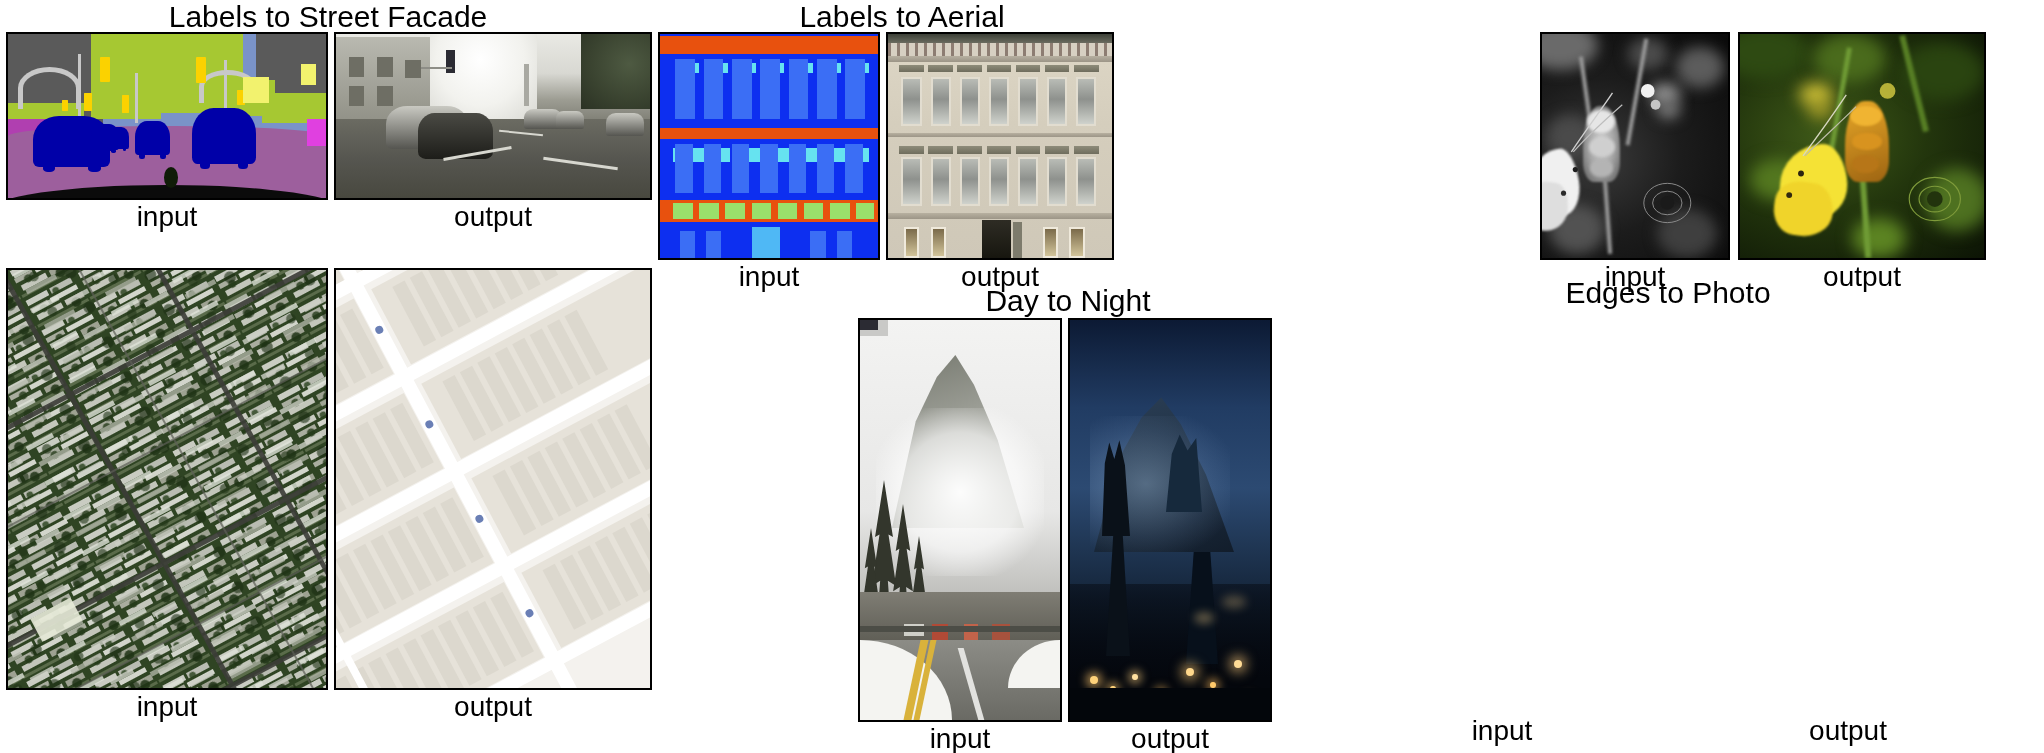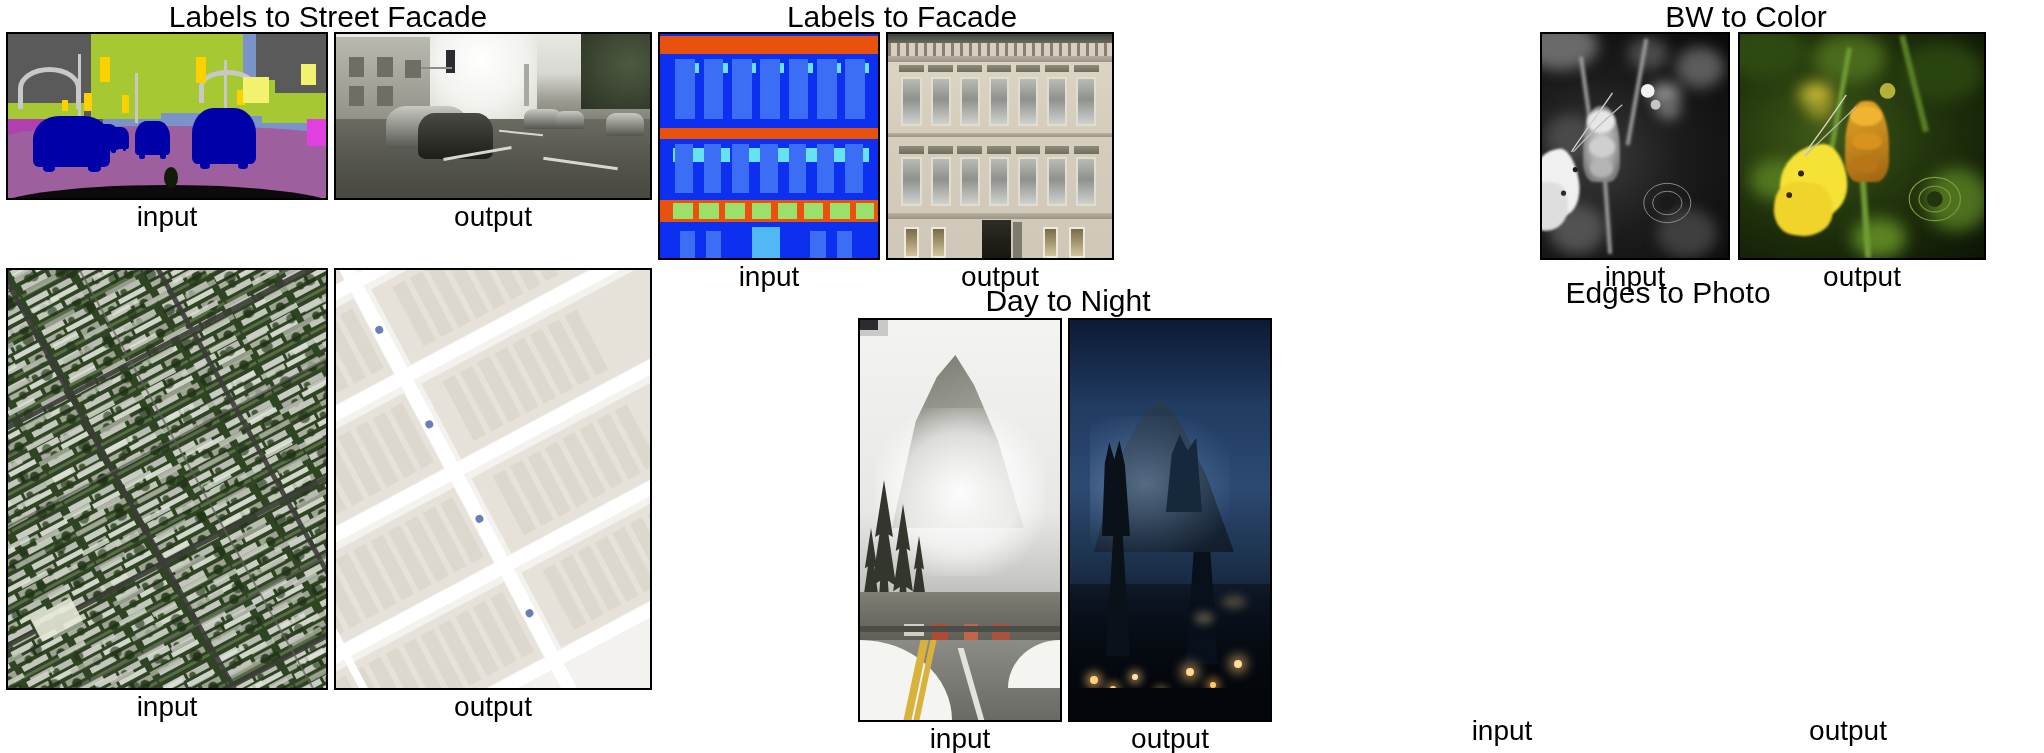--- a/index.html
+++ b/index.html
@@ -431,21 +431,21 @@
               <circle cx="-56" cy="348" r="3.5"></circle>
             </g>
           </g>
         </svg>
       </div>
     </div>
     <div class="caption" style="left:330px; top:460px; width:318px;">output</div>
   </div>
 
   <div class="task" style="left:658px; top:2px; width:488px; height:290px;">
-    <div class="task-title">Labels to Facade</div>
+    <div class="task-title">Labels to Aerial</div>
 
     <div class="panel" style="left:0px; top:30px; width:222px; height:228px;">
       <div class="panel-inner">
         <div class="fa"></div>
 
         <div class="fa-band-cornice" style="top:1%; height:8%;"></div>
 
         <div class="fa-sill" style="left:7%; top:13%; width:11%; height:4.5%;"></div>
         <div class="fa-sill" style="left:20%; top:13%; width:11%; height:4.5%;"></div>
         <div class="fa-sill" style="left:33%; top:13%; width:11%; height:4.5%;"></div>
@@ -537,21 +537,20 @@
         <div class="fp-doorway" style="left:42%; top:83%; width:13%; height:17%;"></div>
         <div class="fp-shopwin" style="left:69%; top:86%; width:7%; height:14%;"></div>
         <div class="fp-shopwin" style="left:81%; top:86%; width:7%; height:14%;"></div>
         <div style="position:absolute; left:56%; top:84%; width:4%; height:16%; background:#5a5a4c; opacity:.7;"></div>
       </div>
     </div>
     <div class="caption" style="left:228px; top:260px; width:228px;">output</div>
   </div>
 
   <div class="task" style="left:1456px; top:2px; width:584px; height:290px;">
-    <div class="task-title" style="left:50px; width:480px;">BW to Color</div>
 
     <div class="panel" style="left:84px; top:30px; width:190px; height:228px;">
       <div class="panel-inner">
         <div class="bw"></div>
         <div class="bw-blob" style="left:-10%; top:-6%; width:40%; height:22%; background:#6a6a6a;"></div>
         <div class="bw-blob" style="left:46%; top:2%; width:22%; height:14%; background:#4c4c4c;"></div>
         <div class="bw-blob" style="left:72%; top:6%; width:26%; height:18%; background:#5c5c5c;"></div>
         <div class="bw-blob" style="left:58%; top:22%; width:16%; height:10%; background:#8e8e8e;"></div>
         <div class="bw-blob" style="left:62%; top:30%; width:12%; height:8%; background:#7a7a7a;"></div>
         <div class="bw-blob" style="left:2%; top:36%; width:26%; height:20%; background:#4a4a4a;"></div>

